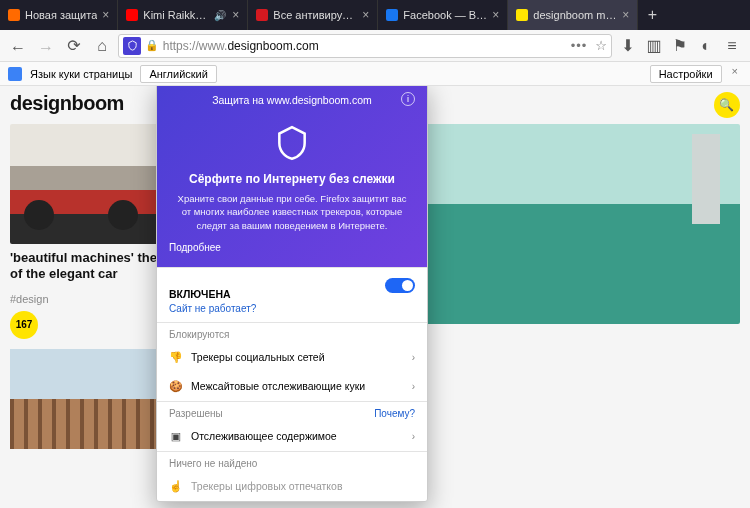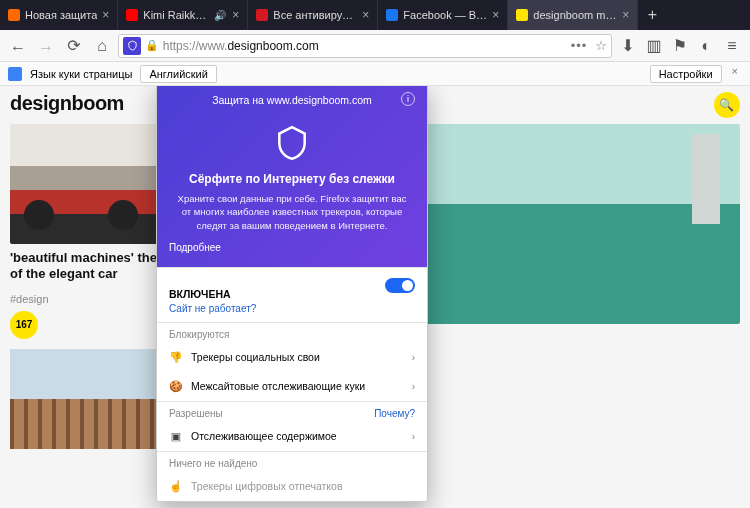--- a/index.html
+++ b/index.html
@@ -199,21 +199,21 @@
         <span class="on">ВКЛЮЧЕНА</span>
         <span class="link">Сайт не работает?</span>
       </div>
       <div class="toggle"></div>
     </div>
     <div class="panel-row small panel-sep">
         <span>Блокируются</span>
       </div>
     <div class="panel-row clickable">
         <span class="pi">👎</span>
-        <span>Трекеры социальных свои</span>
+        <span>Трекеры социальных сетей</span>
         <span class="chev">›</span>
       </div>
     <div class="panel-row clickable">
         <span class="pi">🍪</span>
         <span>Межсайтовые отслеживающие куки</span>
         <span class="chev">›</span>
       </div>
     <div class="panel-row small panel-sep">
         <span>Разрешены</span>
         <span class="why">Почему?</span>

